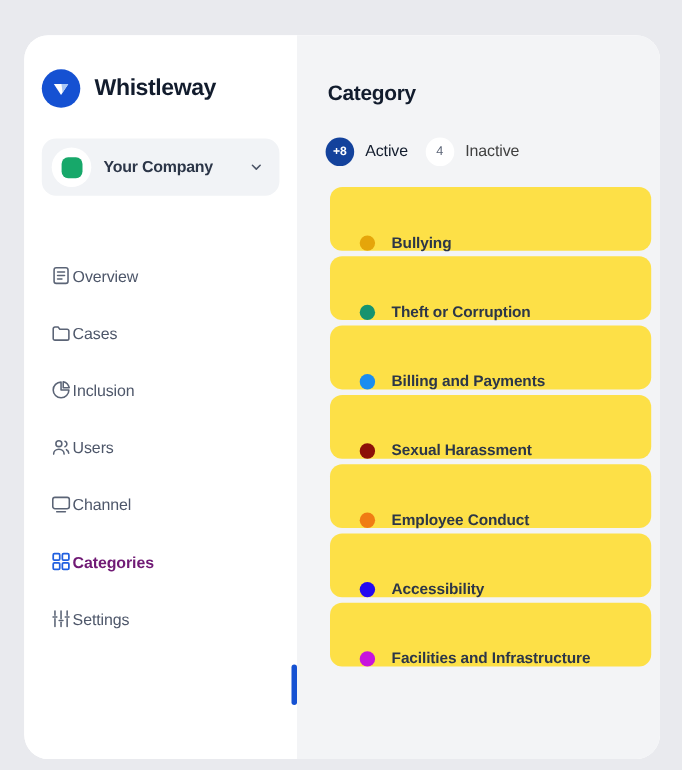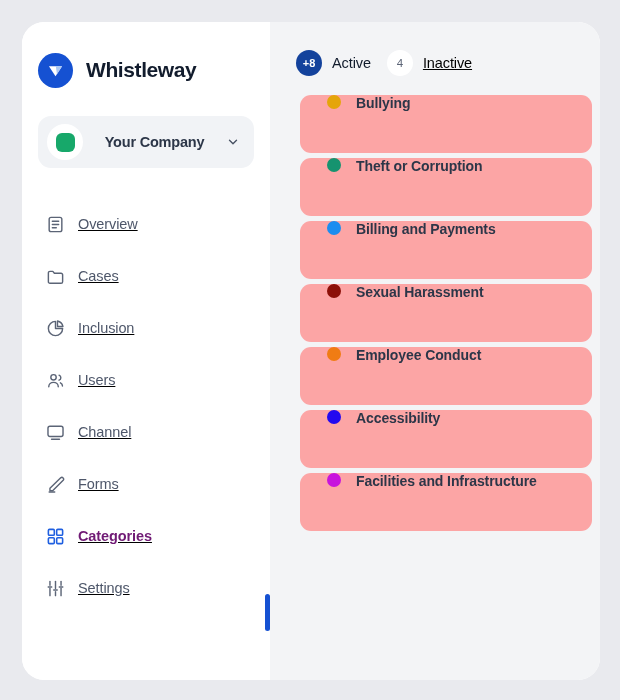--- a/index.html
+++ b/index.html
@@ -13,21 +13,21 @@
   body {
     background: #e9eaee;
     font-family: "Liberation Sans", sans-serif;
     -webkit-font-smoothing: antialiased;
   }
 
   
   .app-window {
     position: absolute;
     left: 22px;
-    top: 22px;
+    top: 32px;
     width: 578px;
     height: 658px;
     background: #ffffff;
     border-radius: 22px;
     overflow: hidden;
     display: flex;
   }
 
   
   .sidebar {
@@ -93,45 +93,43 @@
     border-radius: 6px;
     background: #17a86a;
   }
 
   .company-name {
     font-size: 14.5px;
     font-weight: bold;
     color: #2c3648;
     flex: 1;
     letter-spacing: -0.2px;
-    text-align: center;
   }
 
   .chevron {
     width: 14px;
     height: 14px;
     flex: 0 0 14px;
     color: #4a5365;
   }
 
   
   .nav {
     margin-top: 30px;
     padding: 0 16px;
   }
 
   .nav-item {
     display: flex;
-    align-items: center;
-    gap: 13px;
+    align-items: flex-end;
+    gap: 1px;
     height: 52px;
     padding-left: 8px;
     cursor: pointer;
     position: relative;
-    text-decoration: underline;
   }
 
   .nav-icon {
     width: 19px;
     height: 19px;
     flex: 0 0 19px;
     color: #5b6476;
     display: flex;
     align-items: center;
     justify-content: center;
@@ -210,37 +208,37 @@
     font-weight: normal;
     font-size: 11.5px;
   }
 
   .tab-label {
     font-size: 14.5px;
     letter-spacing: -0.1px;
   }
 
   .tab.on .tab-label { color: #121c2d; font-weight: normal; }
-  .tab.off .tab-label { color: #000000; text-decoration: underline; }
+  .tab.off .tab-label { color: #404040; }
 
   
   .cat-list {
     margin-top: 19px;
     padding: 0 8px 0 30px;
     display: flex;
     flex-direction: column;
     gap: 5px;
   }
 
   .cat-card {
-    background: #fca5a5;
+    background: #fde047;
     border-radius: 11px;
     height: 58px;
     display: flex;
-    align-items: flex-start;
+    align-items: flex-end;
     padding-left: 27px;
     gap: 15px;
     flex: 0 0 58px;
     cursor: pointer;
   }
 
   .cat-dot {
     width: 14px;
     height: 14px;
     border-radius: 50%;
@@ -332,29 +330,20 @@
       <div class="nav-item">
         <span class="nav-icon">
           <svg viewBox="0 0 24 24" fill="none" stroke="currentColor" stroke-width="1.8" stroke-linecap="round" stroke-linejoin="round" width="19" height="19">
             <rect x="2.5" y="4" width="19" height="13" rx="2.5"></rect>
             <line x1="7" y1="20.5" x2="17" y2="20.5"></line>
           </svg>
         </span>
         <span class="nav-label">Channel</span>
       </div>
 
-      <div class="nav-item">
-        <span class="nav-icon">
-          <svg viewBox="0 0 24 24" fill="none" stroke="currentColor" stroke-width="1.8" stroke-linecap="round" stroke-linejoin="round" width="19" height="19">
-            <path d="M18.6 3.6a2.2 2.2 0 0 1 3.1 3.1L8.4 20H5v-3.4z"></path>
-            <line x1="4" y1="21.5" x2="11" y2="21.5"></line>
-          </svg>
-        </span>
-        <span class="nav-label">Forms</span>
-      </div>
 
       <div class="nav-item active">
         <span class="nav-icon">
           <svg viewBox="0 0 24 24" fill="none" stroke="currentColor" stroke-width="2" stroke-linecap="round" stroke-linejoin="round" width="19" height="19">
             <rect x="3" y="3" width="7.5" height="7.5" rx="1.4"></rect>
             <rect x="13.5" y="3" width="7.5" height="7.5" rx="1.4"></rect>
             <rect x="3" y="13.5" width="7.5" height="7.5" rx="1.4"></rect>
             <rect x="13.5" y="13.5" width="7.5" height="7.5" rx="1.4"></rect>
           </svg>
         </span>
@@ -378,20 +367,21 @@
         <span class="nav-label">Settings</span>
       </div>
 
     </nav>
 
     <div class="active-indicator" style="background: rgb(21, 81, 210);"></div>
   </aside>
 
   <section class="main">
 
+    <h1 class="main-title">Category</h1>
 
     <div class="tabs">
       <div class="tab on">
         <span class="tab-badge on">+8</span>
         <span class="tab-label">Active</span>
       </div>
       <div class="tab off">
         <span class="tab-badge off">4</span>
         <span class="tab-label">Inactive</span>
       </div>

